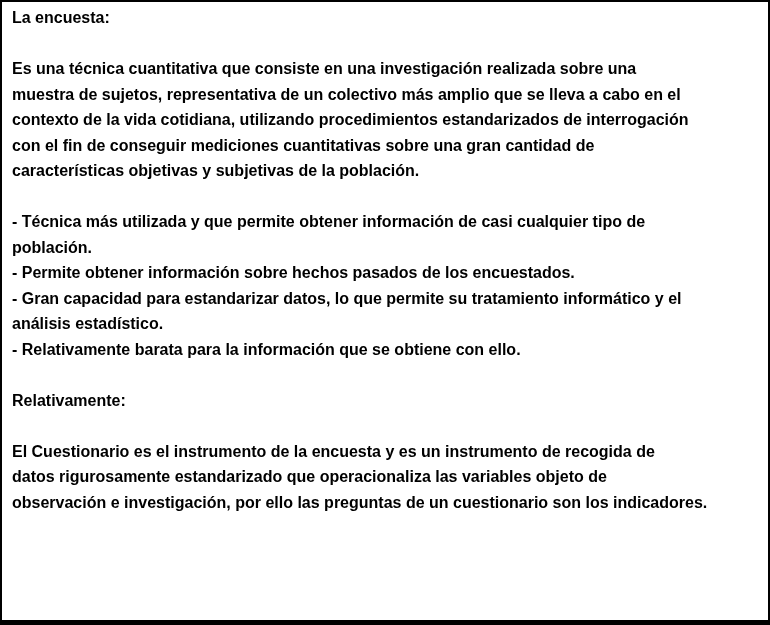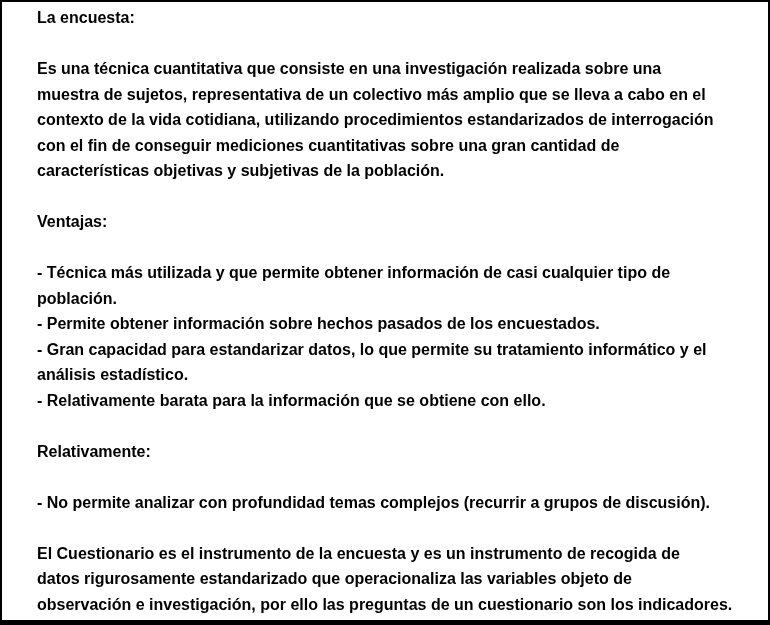--- a/index.html
+++ b/index.html
@@ -16,21 +16,20 @@
     border-bottom-width: 5px;
     overflow: hidden;
   }
   .doc {
     padding: 3px 8px 0 10px;
     font-family: "Liberation Sans", "DejaVu Sans", sans-serif;
     font-weight: bold;
     font-size: 16px;
     line-height: 25.5px;
     color: #000000;
-    margin-left: 25px;
     -webkit-font-smoothing: none;
   }
   .doc .block {
     margin: 0 0 25.5px 0;
     white-space: pre-line;
   }
   .doc .block:last-child {
     margin-bottom: 0;
   }
 </style>
@@ -41,31 +40,29 @@
   <div class="doc">
 
     <div class="block">La encuesta:</div>
 
     <div class="block">Es una técnica cuantitativa que consiste en una investigación realizada sobre una
 muestra de sujetos, representativa de un colectivo más amplio que se lleva a cabo en el
 contexto de la vida cotidiana, utilizando procedimientos estandarizados de interrogación
 con el fin de conseguir mediciones cuantitativas sobre una gran cantidad de
 características objetivas y subjetivas de la población.</div>
 
-    <div class="block">Ventajas:</div>
 
     <div class="block">- Técnica más utilizada y que permite obtener información de casi cualquier tipo de
 población.
 - Permite obtener información sobre hechos pasados de los encuestados.
 - Gran capacidad para estandarizar datos, lo que permite su tratamiento informático y el
 análisis estadístico.
 - Relativamente barata para la información que se obtiene con ello.</div>
 
     <div class="block">Relativamente:</div>
 
-    <div class="block">- No permite analizar con profundidad temas complejos (recurrir a grupos de discusión).</div>
 
     <div class="block">El Cuestionario es el instrumento de la encuesta y es un instrumento de recogida de
 datos rigurosamente estandarizado que operacionaliza las variables objeto de
 observación e investigación, por ello las preguntas de un cuestionario son los indicadores.</div>
 
   </div>
 </div>
 
 </body></html>

